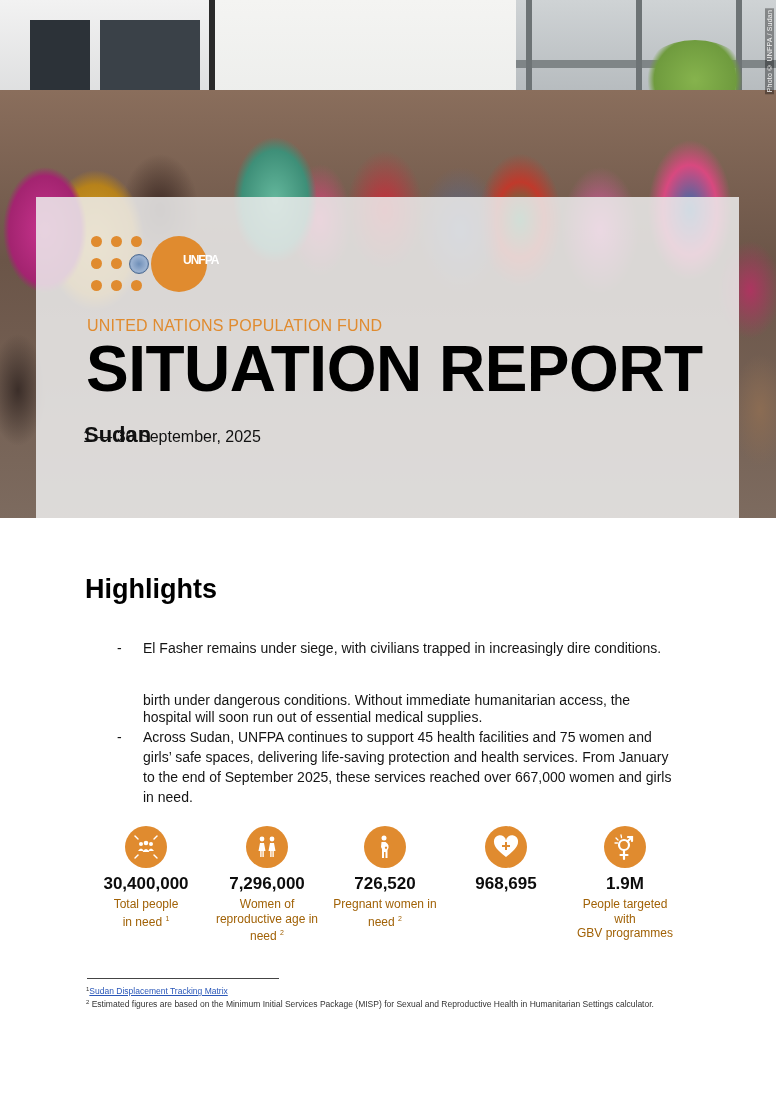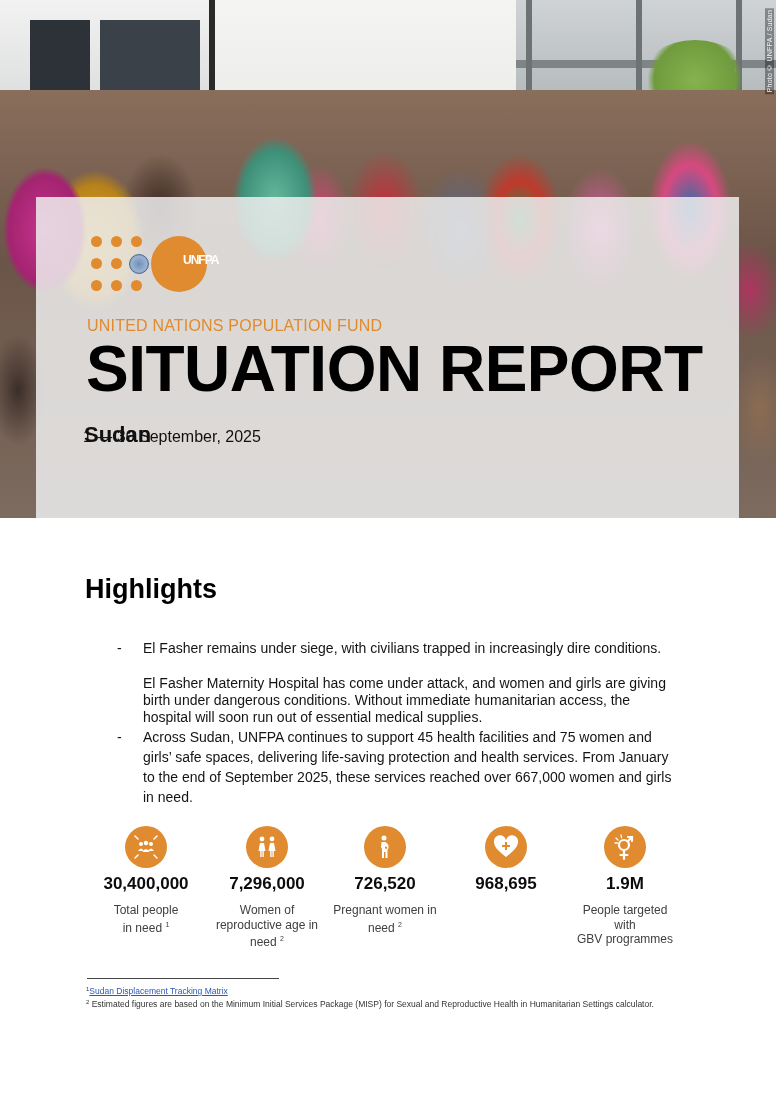--- a/index.html
+++ b/index.html
@@ -64,21 +64,21 @@
   .highlights li { position: relative; padding-left: 26px; font-size: 14px; line-height: 17.3px; color: #141414; }
   .highlights li .dash { position: absolute; left: 0; top: 0; }
   .highlights li.second { line-height: 20px; margin-top: 1px; }
 
   
   .stats { position: absolute; left: 96px; top: 826px; width: 590px; height: 120px; }
   .stat { position: absolute; top: 0; width: 118px; text-align: center; }
   .stat .icon { width: 42px; height: 42px; border-radius: 50%; background: #e08b2f; margin: 0 auto;
                 display: flex; align-items: center; justify-content: center; }
   .stat .value { font-size: 17px; font-weight: bold; color: #0c0c0c; margin-top: 5px; line-height: 22px; }
-  .stat .label { font-size: 12px; line-height: 14.5px; color: #404040; margin-top: 8px; }
+  .stat .label { font-size: 12px; line-height: 14.5px; color: #a16207; margin-top: 2px; }
   .stat .label sup { font-size: 7px; vertical-align: 5px; }
 
   
   .fn-rule { position: absolute; left: 87px; top: 978px; width: 192px; height: 1px; background: #444; }
   .footnotes { position: absolute; left: 86px; top: 984px; width: 600px; font-size: 8.5px; line-height: 11px; color: #333; }
   .footnotes a { color: #2a57b8; text-decoration: underline; }
   .footnotes sup { font-size: 6px; vertical-align: 3px; }
 </style>
 </head>
 <body>
@@ -121,21 +121,21 @@
 <div class="country">Sudan</div>
 <div class="period">1 — 30 September, 2025</div>
 
 <h2 class="section-title">Highlights</h2>
 
 <ul class="highlights">
   <li>
     <span class="dash">-</span>
     <span>El Fasher remains under siege, with civilians trapped in increasingly dire conditions.</span><br>
     <br>
-    <span>El Fasher Maternity Hospital has come under attack, and women and girls are giving</span><br>
+    <br>
     <span>birth under dangerous conditions. Without immediate humanitarian access, the</span><br>
     <span>hospital will soon run out of essential medical supplies.</span>
   </li>
   <li class="second">
     <span class="dash">-</span>
     <span>Across Sudan, UNFPA continues to support 45 health facilities and 75 women and</span><br>
     <span>girls’ safe spaces, delivering life-saving protection and health services. From January</span><br>
     <span>to the end of September 2025, these services reached over 667,000 women and girls</span><br>
     <span>in need.</span>
   </li>

